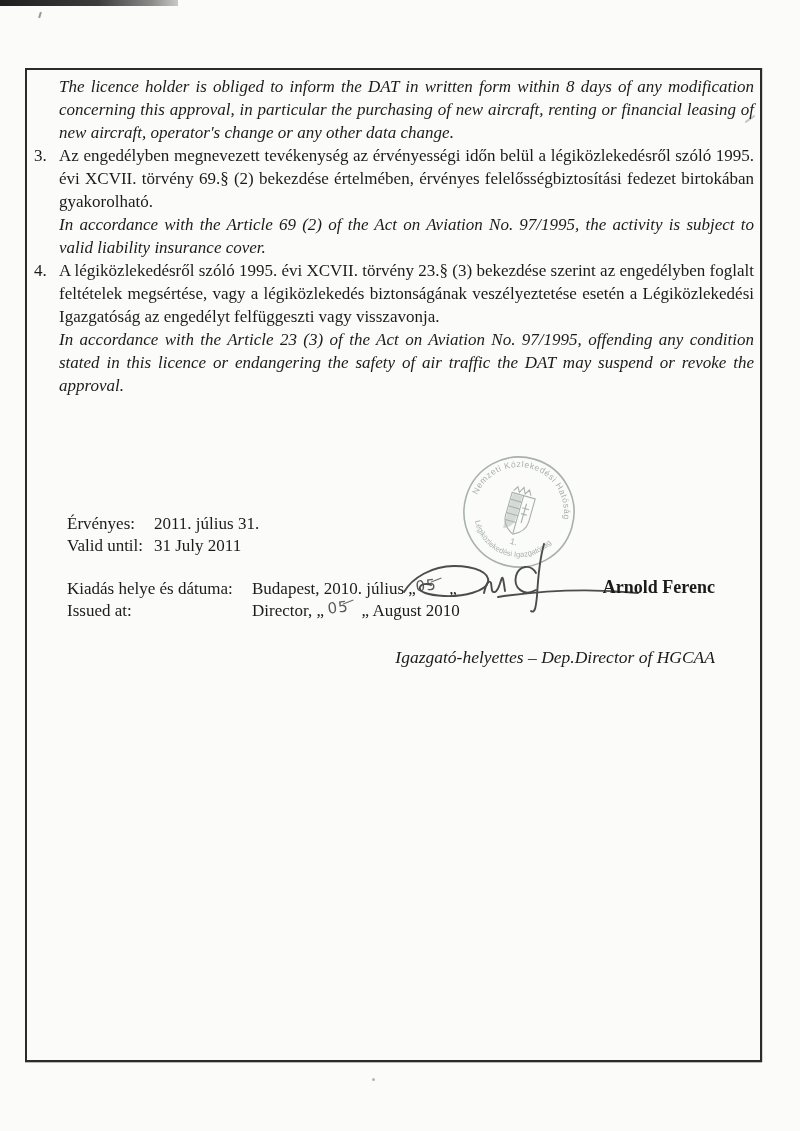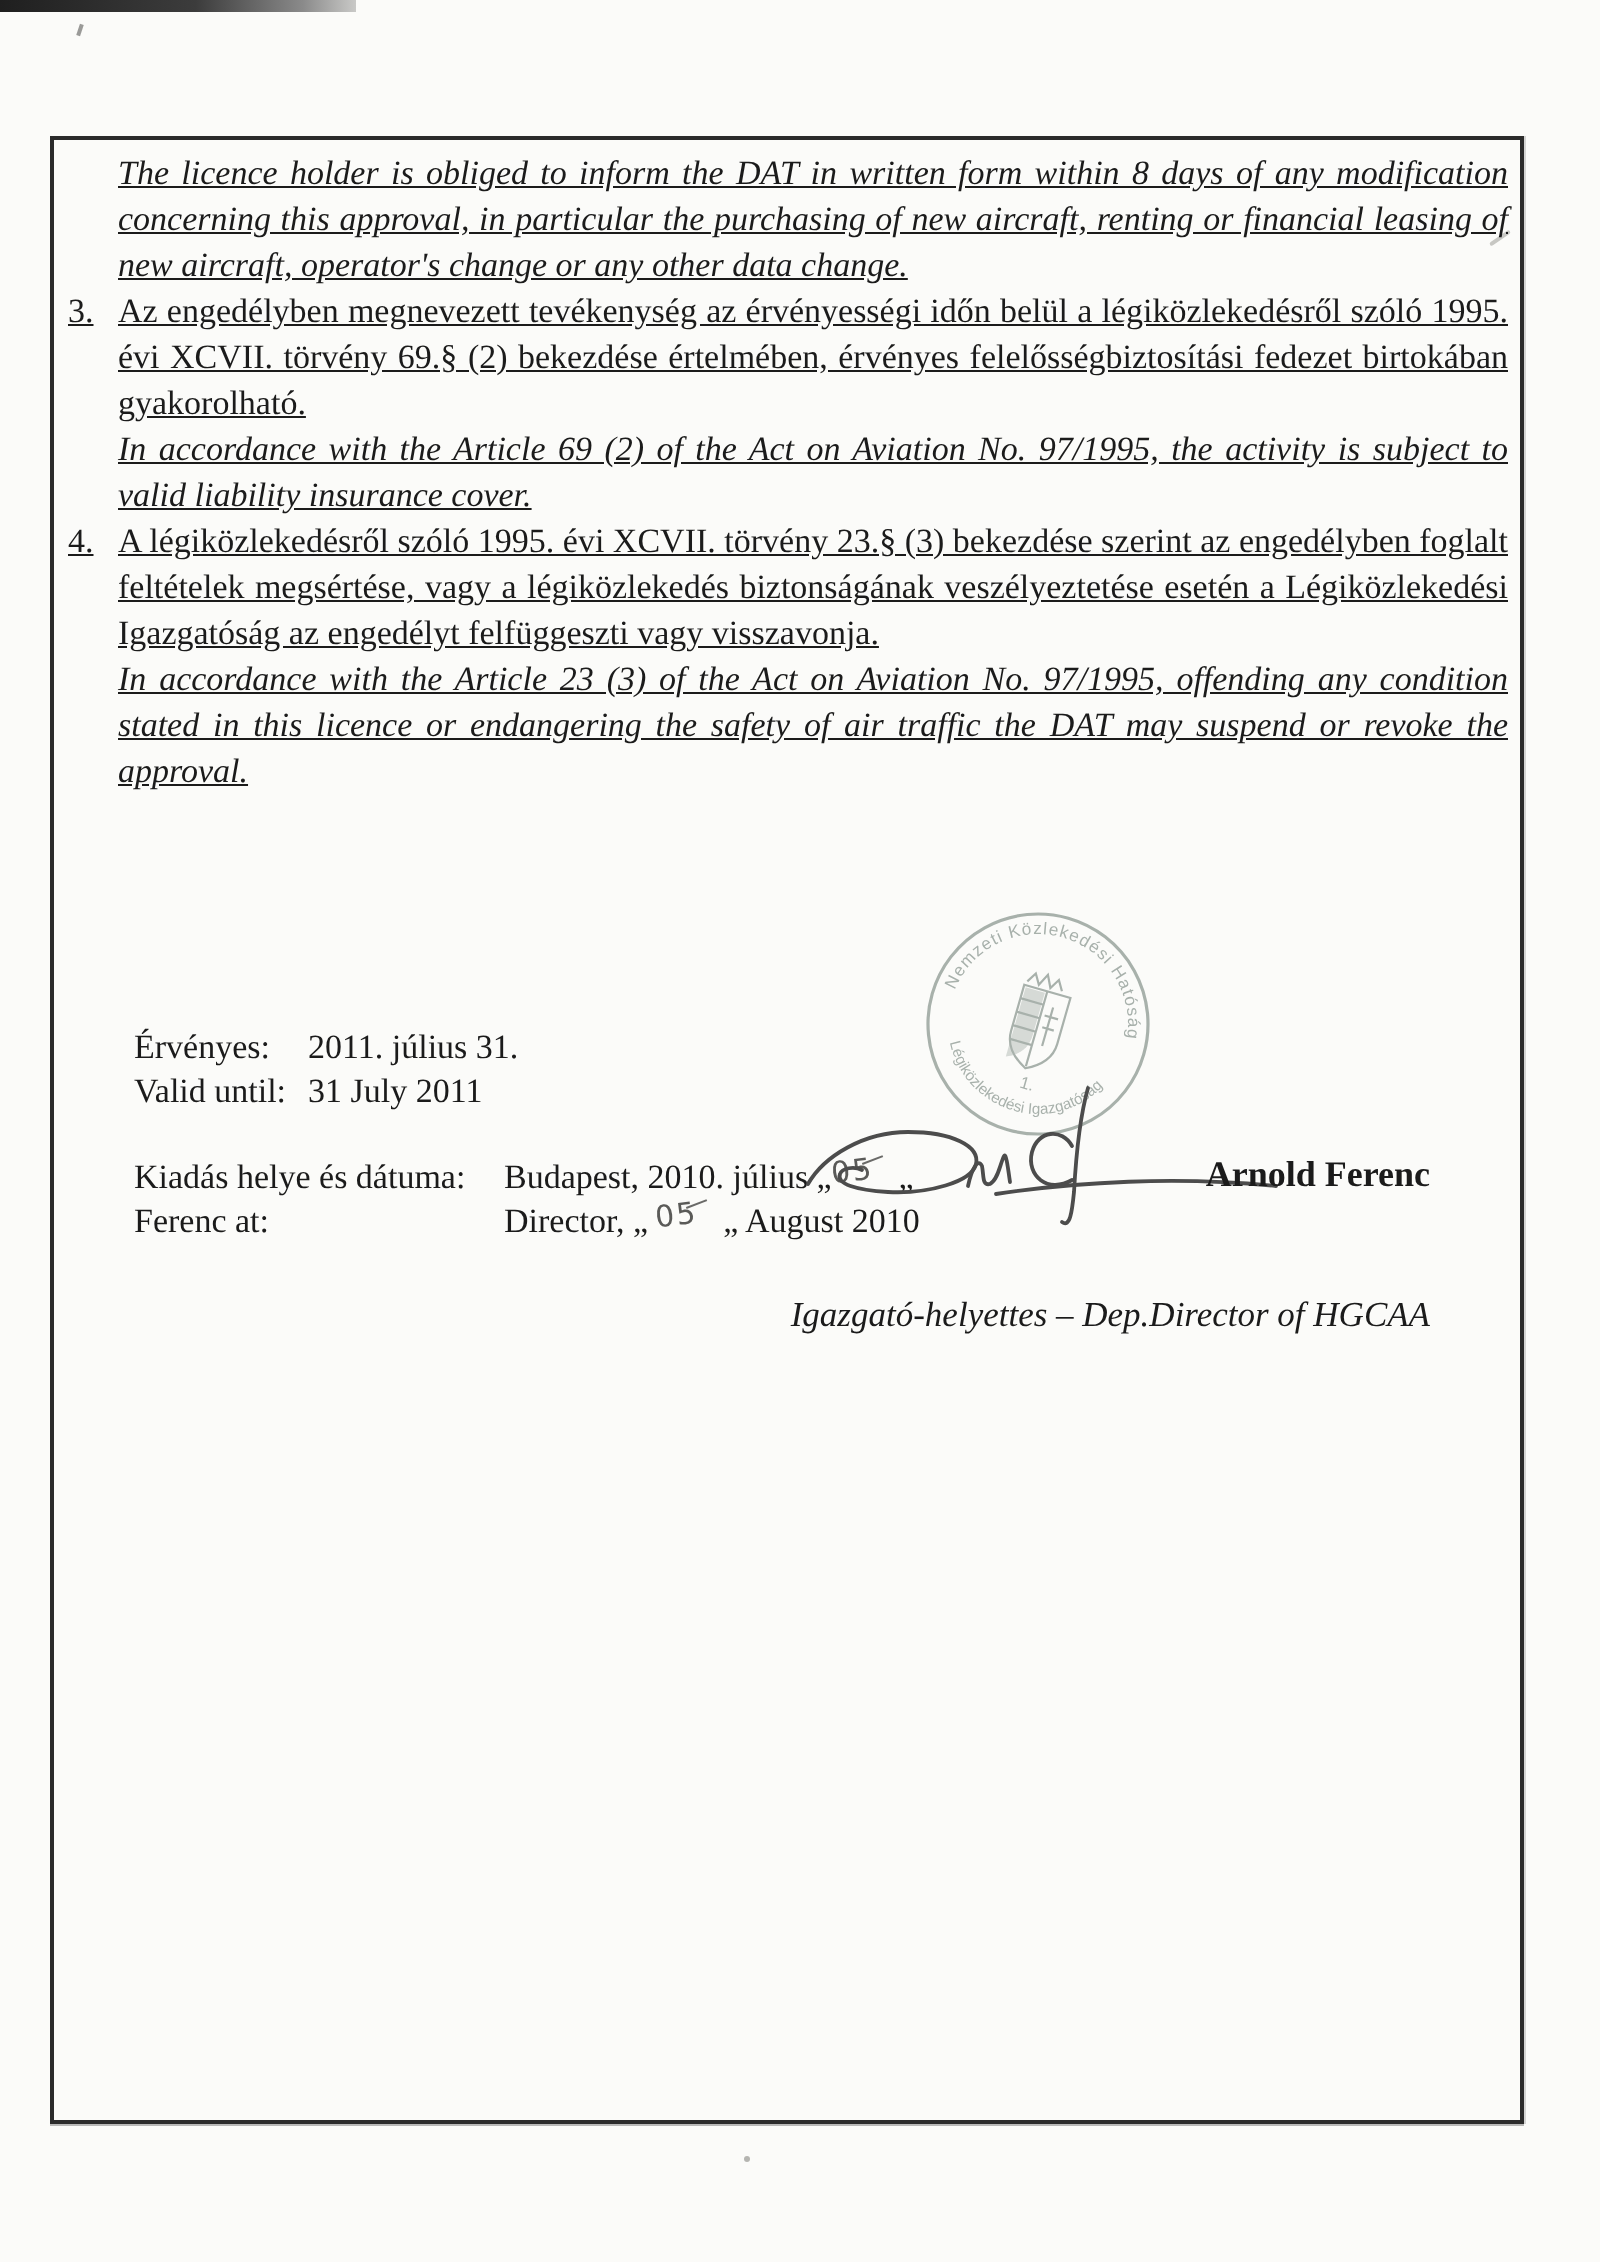--- a/index.html
+++ b/index.html
@@ -19,21 +19,21 @@
   .scan-smudge-1 { position:absolute; left:744px; top:118px; width:12px; height:2px; background:#c7c7c3; transform:rotate(-35deg); border-radius:2px; }
   .scan-dot-1 { position:absolute; left:372px; top:1078px; width:3px; height:3px; background:#b5b5b1; border-radius:50%; }
 
   
   .doc-box {
     position:absolute; left:25px; top:68px; width:737px; height:994px;
     border:2px solid #2b2b2b;
     box-shadow:0 1px 0 rgba(60,60,60,.35), 1px 0 0 rgba(60,60,60,.2);
     background:transparent;
   }
-  .box-text { padding:5px 6px 0 4px; font-size:17px; line-height:23px; text-align:justify;text-decoration:underline; }
+  .box-text { padding:5px 6px 0 4px; font-size:17px; line-height:23px; text-align:justify; }
   .intro { margin-left:28px; font-style:italic; }
   .list-item { display:flex; }
   .item-num { flex:none; width:28px; padding-left:3px; }
   .item-body { flex:1; }
   .en { font-style:italic; }
 
   
   .kv { position:absolute; font-size:17px; line-height:22px; display:grid; }
   .kv-validity { left:40px; top:443px; grid-template-columns:87px auto; }
   .kv-issue    { left:40px; top:508px; grid-template-columns:185px auto; }
@@ -103,21 +103,21 @@
       <span>2011. július 31.</span>
       <span class="lbl">Valid until:</span>
       <span>31 July 2011</span>
     </div>
 
     <div class="kv kv-issue">
       <span class="lbl">Kiadás helye és dátuma:</span>
       <span>
         <span>Budapest, 2010. július „</span><span class="hand">05</span><span> „</span>
       </span>
-      <span class="lbl">Ferenc at:</span>
+      <span class="lbl">Issued at:</span>
       <span>
         <span>Director, „ </span><span class="hand">05</span><span> „ August 2010</span>
       </span>
     </div>
   </div>
 
   <svg class="stamp" viewBox="0 0 136 136" aria-hidden="true">
     <g transform="rotate(16 68 68)">
       <circle class="ring" cx="68" cy="68" r="55"></circle>
       <defs>

